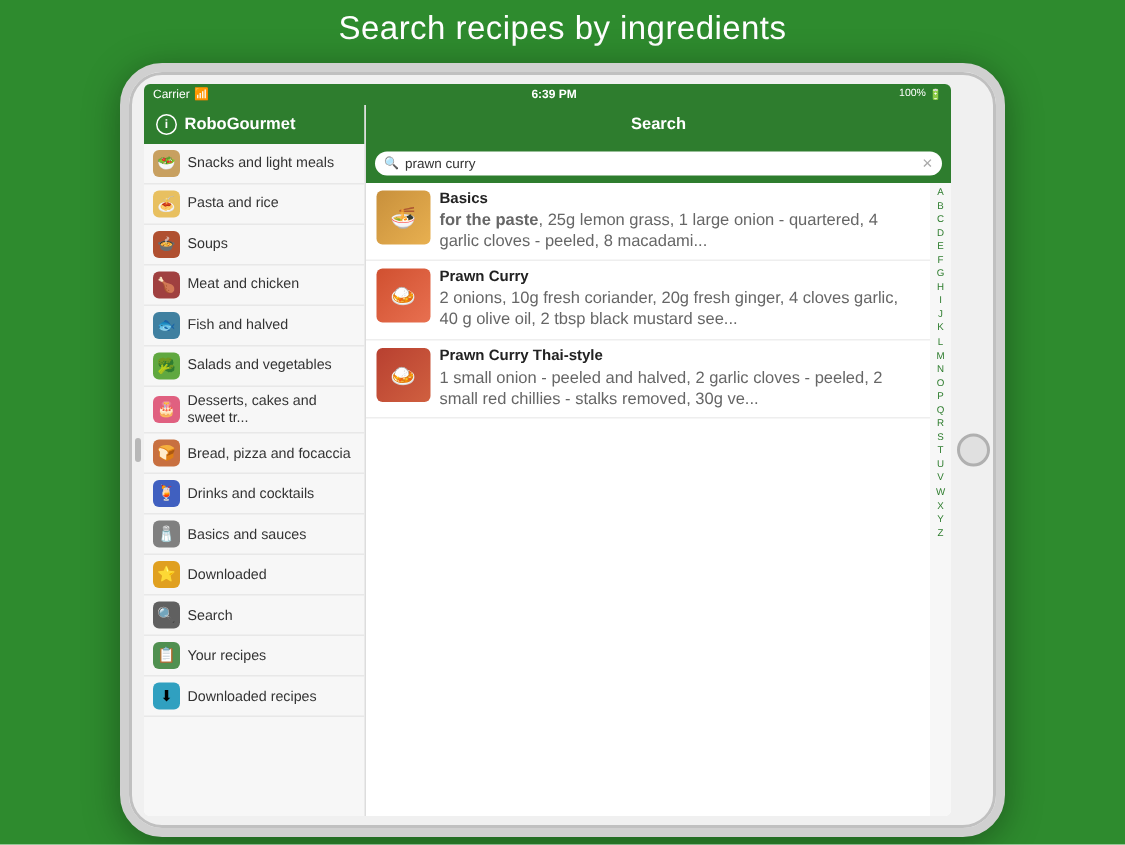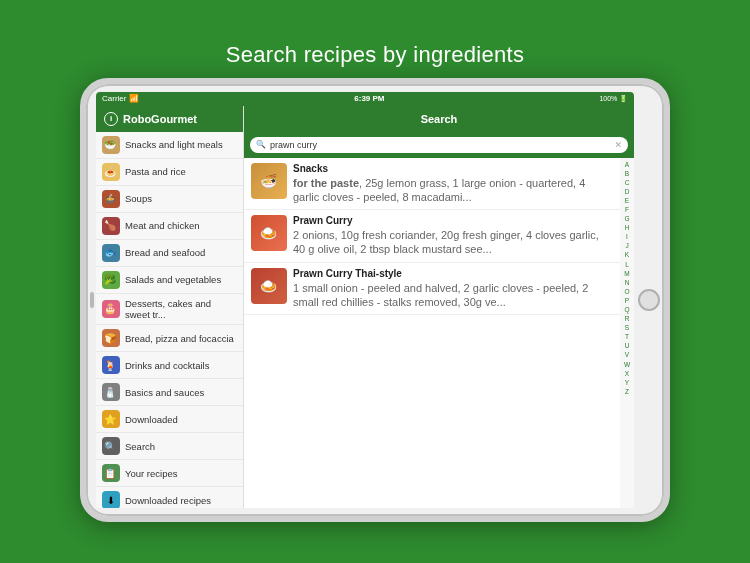--- a/index.html
+++ b/index.html
@@ -19,21 +19,21 @@
       color: white;
       font-size: 22px;
       font-weight: 300;
       margin-bottom: 10px;
       letter-spacing: 0.3px;
     }
 
     
     .ipad-frame {
       width: 590px;
-      height: 444px;
+      height: 516px;
       background: #f0f0f0;
       border-radius: 28px;
       border: 6px solid #d0d0d0;
       box-shadow: 0 4px 24px rgba(0,0,0,0.35), inset 0 0 0 2px #c0c0c0;
       position: relative;
       display: flex;
       flex-direction: column;
       overflow: hidden;
     }
 
@@ -346,21 +346,21 @@
             <div class="sidebar-item">
     <div class="sidebar-icon icon-soups">🍲</div>
     <span class="sidebar-label">Soups</span>
   </div>
             <div class="sidebar-item">
     <div class="sidebar-icon icon-meat">🍗</div>
     <span class="sidebar-label">Meat and chicken</span>
   </div>
             <div class="sidebar-item">
     <div class="sidebar-icon icon-fish">🐟</div>
-    <span class="sidebar-label">Bread and seafood</span>
+    <span class="sidebar-label">Fish and halved</span>
   </div>
             <div class="sidebar-item">
     <div class="sidebar-icon icon-salads">🥦</div>
     <span class="sidebar-label">Salads and vegetables</span>
   </div>
             <div class="sidebar-item">
     <div class="sidebar-icon icon-desserts">🎂</div>
     <span class="sidebar-label">Desserts, cakes and sweet tr...</span>
   </div>
             <div class="sidebar-item">
@@ -406,21 +406,21 @@
           </div>
         </div>
 
         <div class="results-area">
           <div class="results-list" id="results-list">
               <div class="result-item">
     <div class="result-thumb thumb-laksa">
       <div class="thumb-plate">🍜</div>
     </div>
     <div class="result-info">
-      <div class="result-title">Snacks</div>
+      <div class="result-title">Basics</div>
       <div class="result-desc"><b>for the paste</b>, 25g lemon grass, 1 large onion - quartered, 4 garlic cloves - peeled, 8 macadami...</div>
     </div>
   </div>
               <div class="result-item">
     <div class="result-thumb thumb-prawn">
       <div class="thumb-plate">🍛</div>
     </div>
     <div class="result-info">
       <div class="result-title">Prawn Curry</div>
       <div class="result-desc">2 onions, 10g fresh coriander, 20g fresh ginger, 4 cloves garlic, 40 g olive oil, 2 tbsp black mustard see...</div>

